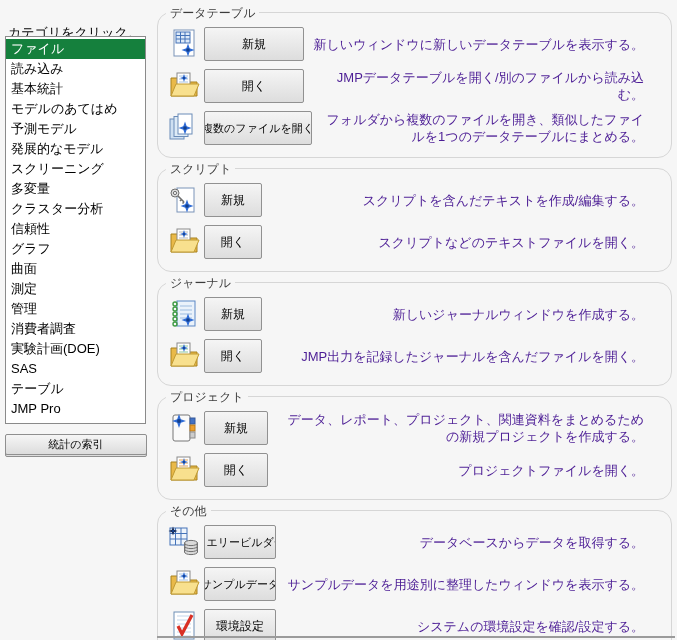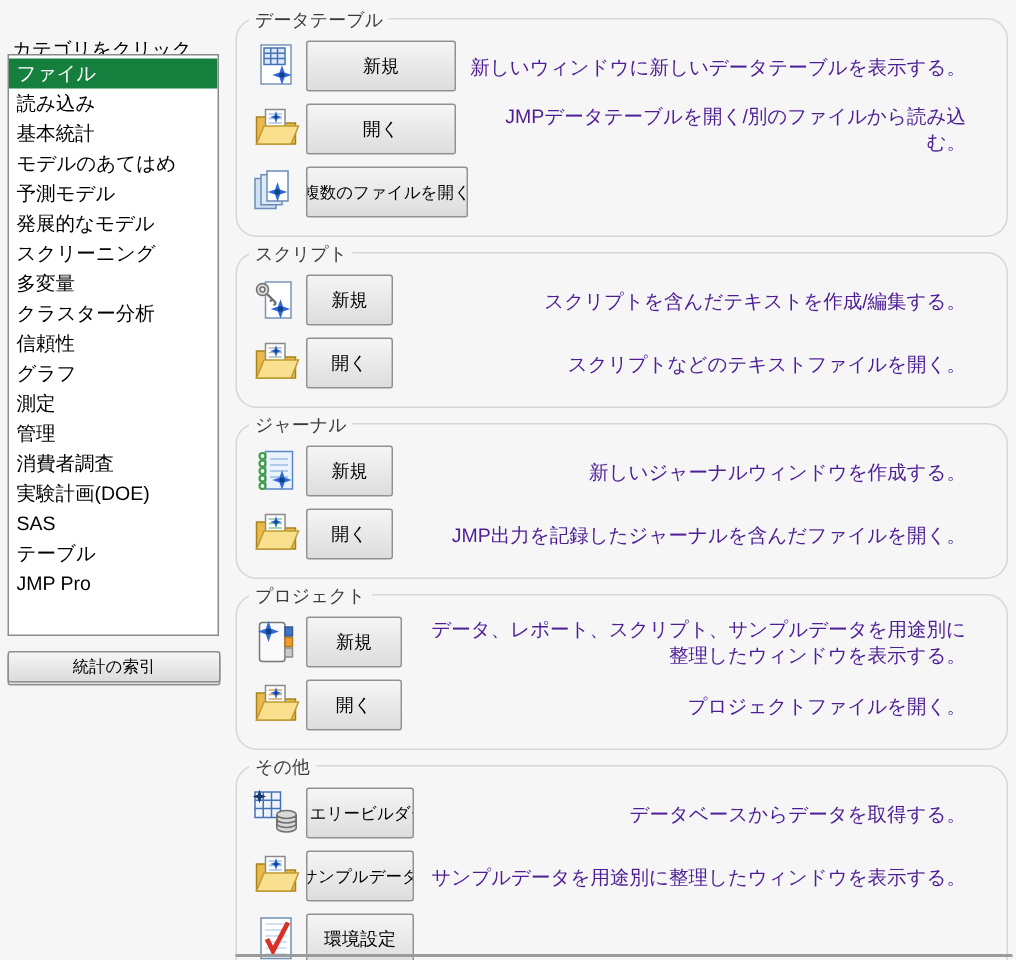--- a/index.html
+++ b/index.html
@@ -78,20 +78,21 @@
     <div class="list-item">読み込み</div>
     <div class="list-item">基本統計</div>
     <div class="list-item">モデルのあてはめ</div>
     <div class="list-item">予測モデル</div>
     <div class="list-item">発展的なモデル</div>
     <div class="list-item">スクリーニング</div>
     <div class="list-item">多変量</div>
     <div class="list-item">クラスター分析</div>
     <div class="list-item">信頼性</div>
     <div class="list-item">グラフ</div>
+    <div class="list-item">曲面</div>
     <div class="list-item">測定</div>
     <div class="list-item">管理</div>
     <div class="list-item">消費者調査</div>
     <div class="list-item">実験計画(DOE)</div>
     <div class="list-item">SAS</div>
     <div class="list-item">テーブル</div>
     <div class="list-item">JMP Pro</div>
   </div>
 
 <div class="side-btn" id="help-btn">JMPヘルプ</div>
@@ -137,20 +138,21 @@
             <rect x="2" y="7" width="14" height="20" fill="#cfe0f2" stroke="#6b8cb8"></rect>
             <rect x="6" y="4.5" width="14" height="20" fill="#deebf7" stroke="#6b8cb8"></rect>
             <rect x="10" y="2" width="14" height="20" fill="#ffffff" stroke="#6b8cb8"></rect>
             <g transform="translate(17,16) scale(1.3)">
               <path d="M0,-5 L1.3,-1.3 L5,0 L1.3,1.3 L0,5 L-1.3,1.3 L-5,0 L-1.3,-1.3 Z" fill="#2e6bd6"></path>
               <circle r="1.4" fill="#123f8c"></circle>
             </g>
           </svg>
         </span>
         <button class="action-btn small-text" style="width: 108px;">複数のファイルを開く</button>
+        <span class="desc">フォルダから複数のファイルを開き、類似したファイルを1つのデータテーブルにまとめる。</span>
       </div>
     </div>
     <div class="group">
       <span class="group-title">スクリプト</span>
       <div class="row">
         <span class="icon-cell">
           <svg width="32" height="32" viewBox="0 0 32 32" xmlns="http://www.w3.org/2000/svg">
             <rect x="9" y="4" width="17" height="24" fill="#ffffff" stroke="#7a93b8"></rect>
             <circle cx="7" cy="9" r="4" fill="#dcdcdc" stroke="#6f6f6f"></circle>
             <circle cx="7" cy="9" r="1.6" fill="#f5f5f5" stroke="#6f6f6f"></circle>
@@ -230,21 +232,21 @@
             <rect x="22" y="6" width="5" height="6" fill="#4472c4" stroke="#35589a"></rect>
             <rect x="22" y="13" width="5" height="6" fill="#ed9f2d" stroke="#b87a1c"></rect>
             <rect x="22" y="20" width="5" height="6" fill="#cccccc" stroke="#8c8c8c"></rect>
             <g transform="translate(11,9) scale(1.4)">
               <path d="M0,-5 L1.3,-1.3 L5,0 L1.3,1.3 L0,5 L-1.3,1.3 L-5,0 L-1.3,-1.3 Z" fill="#2e6bd6"></path>
               <circle r="1.4" fill="#123f8c"></circle>
             </g>
           </svg>
         </span>
         <button class="action-btn" style="width: 64px;">新規</button>
-        <span class="desc">データ、レポート、スクリプト、サンプルデータを用途別に整理したウィンドウを表示する。</span>
+        <span class="desc">データ、レポート、プロジェクト、関連資料をまとめるための新規プロジェクトを作成する。</span>
       </div>
       <div class="row">
         <span class="icon-cell">
           <svg width="32" height="32" viewBox="0 0 32 32" xmlns="http://www.w3.org/2000/svg">
             <path d="M3,10 L3,26 L29,26 L29,12 L15,12 L12,8 L3,8 Z" fill="#e9b949" stroke="#a8821e"></path>
             <rect x="9" y="3" width="13" height="12" fill="#ffffff" stroke="#8a8a8a"></rect>
             <path d="M11,6 H20 M11,9 H20 M11,12 H20" stroke="#e0a35a" stroke-width="1"></path>
             <g transform="translate(16,8) scale(0.8)">
               <path d="M0,-5 L1.3,-1.3 L5,0 L1.3,1.3 L0,5 L-1.3,1.3 L-5,0 L-1.3,-1.3 Z" fill="#2e6bd6"></path>
               <circle r="1.4" fill="#123f8c"></circle>
@@ -296,17 +298,18 @@
       </div>
       <div class="row">
         <span class="icon-cell">
           <svg width="32" height="32" viewBox="0 0 32 32" xmlns="http://www.w3.org/2000/svg">
             <rect x="6" y="2" width="20" height="27" fill="#ffffff" stroke="#6f8fb5"></rect>
             <path d="M9,6 H23 M9,10 H23 M9,14 H23 M9,18 H23 M9,22 H23 M9,26 H23" stroke="#c3d6ea"></path>
             <path d="M10,16 L14,24 L24,5" stroke="#d93025" stroke-width="3.2" fill="none"></path>
           </svg>
         </span>
         <button class="action-btn" style="width: 72px;">環境設定</button>
+        <span class="desc">システムの環境設定を確認/設定する。</span>
       </div>
     </div>
   </div>
 
 <div class="bottom-line"></div>
 
 </body></html>

